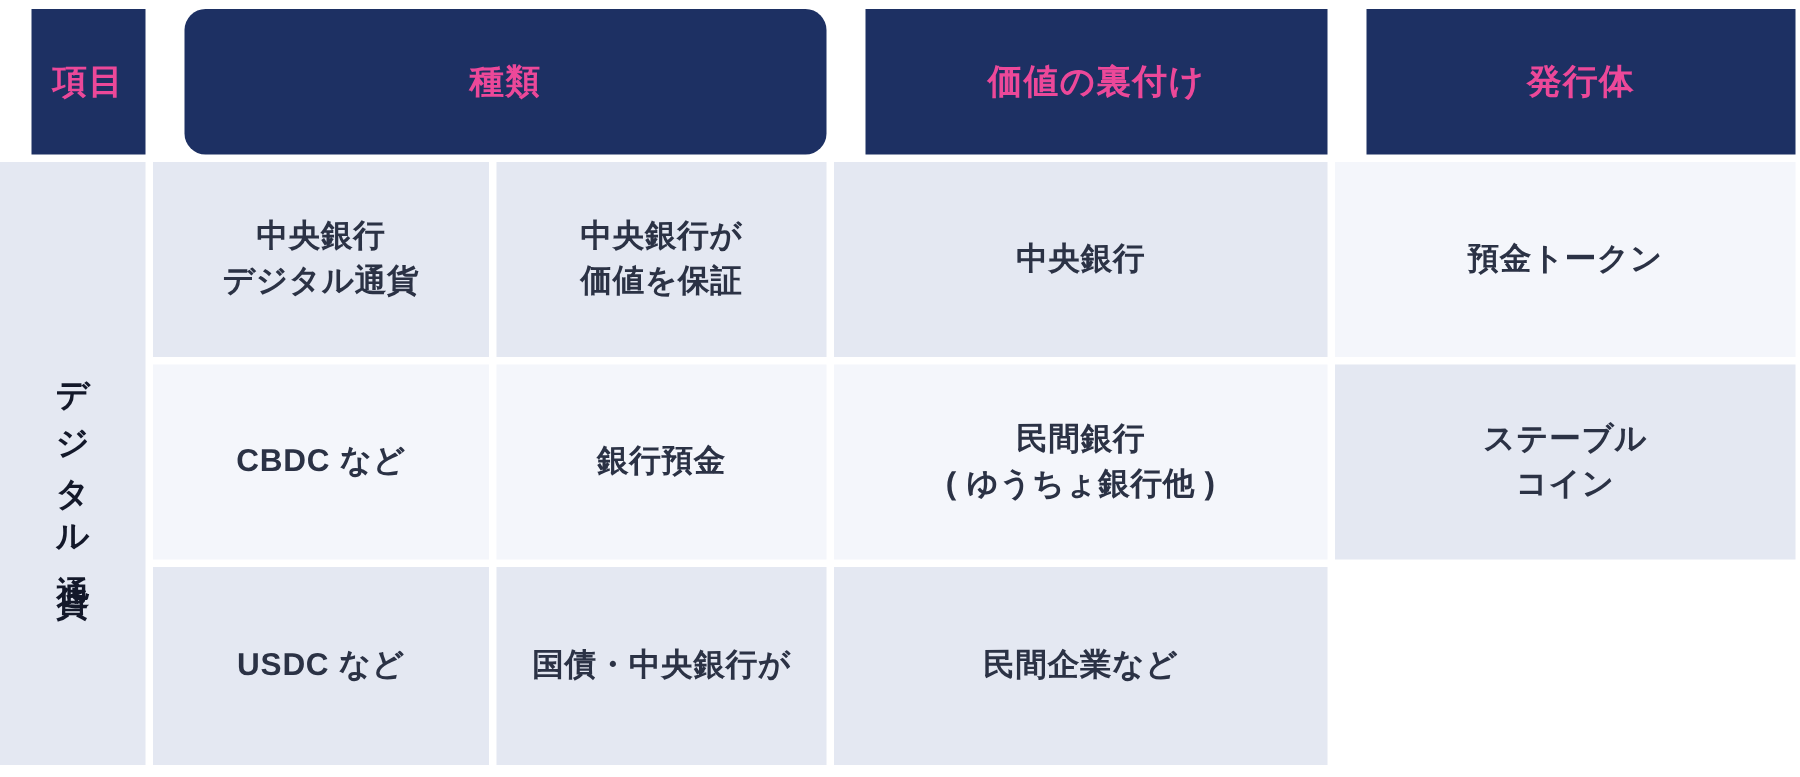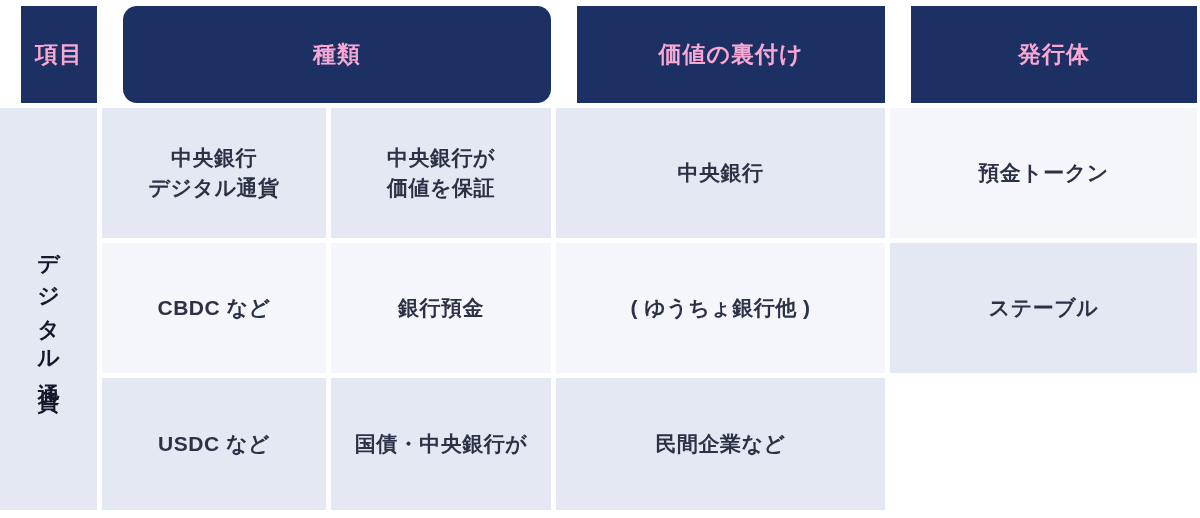--- a/index.html
+++ b/index.html
@@ -28,21 +28,21 @@
     grid-template-rows: 97px 130px 130px 132px;
     column-gap: 5px;
     row-gap: 5px;
     width: 1193px;
     height: 506px;
   }
 
   
   .hcell {
     background: #1d3063;
-    color: #f9a8d4;
+    color: #ec4899;
     display: flex;
     align-items: center;
     justify-content: center;
     font-size: 23px;
     font-weight: bold;
     letter-spacing: 1px;
     text-align: right;
     margin-left: 21px;
   }
   .hcell.span2 { grid-column: span 2; border-radius: 14px; }
@@ -116,27 +116,29 @@
 
     <div class="cell light">
       <span>
         <span class="line">預金トークン</span>
       </span>
     </div>
     <div class="cell light">CBDC など</div>
     <div class="cell light">銀行預金</div>
     <div class="cell light">
       <span>
+        <span class="line">民間銀行</span>
         <span class="line">( ゆうちょ銀行他 )</span>
       </span>
     </div>
 
     <div class="cell">
       <span>
         <span class="line">ステーブル</span>
+        <span class="line">コイン</span>
       </span>
     </div>
     <div class="cell">USDC など</div>
     <div class="cell">国債・中央銀行が</div>
     <div class="cell">民間企業など</div>
 
   </div>
 </div>
 
 </body></html>

